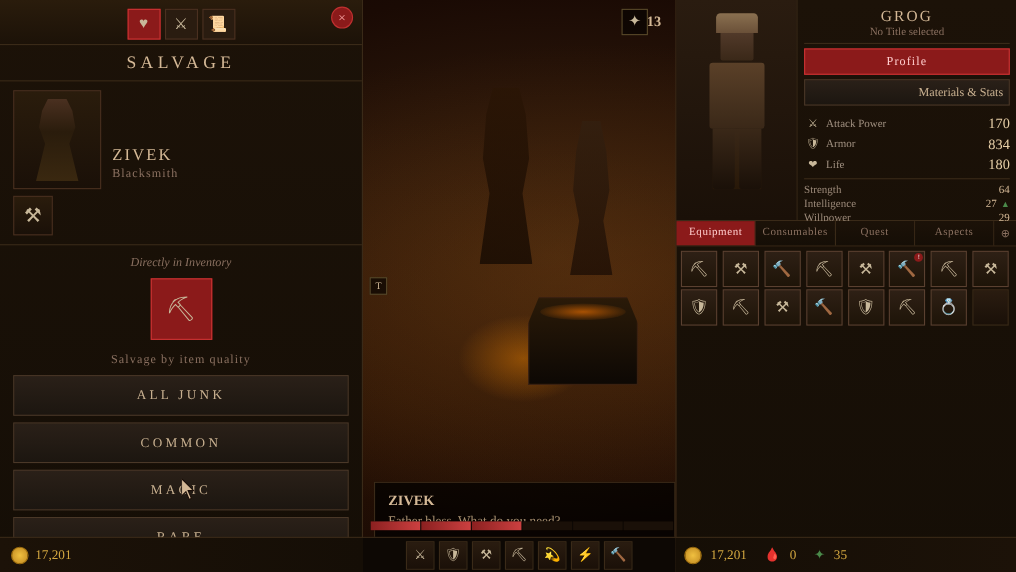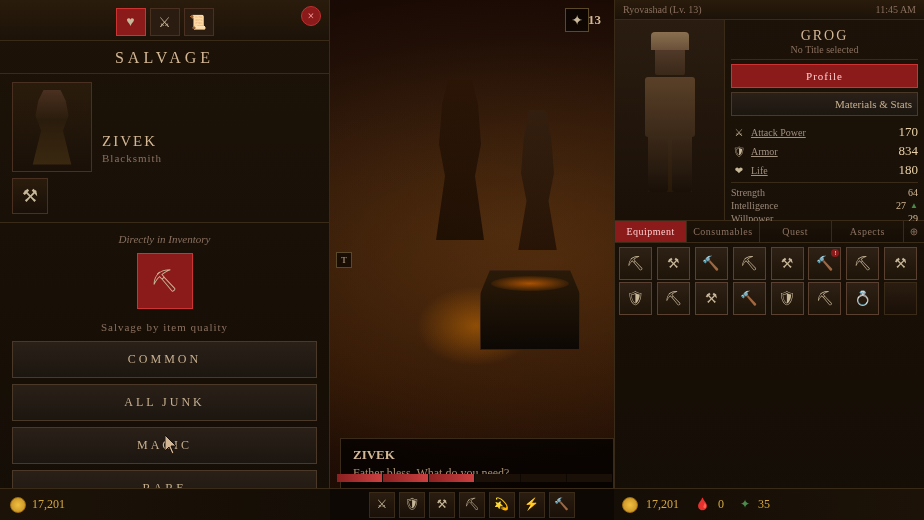--- a/index.html
+++ b/index.html
@@ -449,21 +449,20 @@
       display: flex;
       align-items: center;
       justify-content: center;
       font-size: 10px;
       flex-shrink: 0;
     }
     .stat-name {
       font-size: 10px;
       color: #a09080;
       flex: 1;
-      text-decoration: underline;
     }
     .stat-value {
       font-size: 11px;
       color: #d4b896;
     }
     .stat-value.highlight {
       color: #e8d0a8;
       font-size: 13px;
     }
 
@@ -719,22 +718,22 @@
     </div>
   </div>
 
   <div class="salvage-content">
     <div class="inventory-label">Directly in Inventory</div>
 
     <div class="salvage-icon-container">⛏</div>
 
     <div class="quality-label">Salvage by item quality</div>
 
+    <button class="salvage-btn">ALL JUNK</button>
     <button class="salvage-btn">COMMON</button>
-    <button class="salvage-btn">ALL JUNK</button>
     <button class="salvage-btn">MAGIC</button>
     <button class="salvage-btn">RARE</button>
     <button class="salvage-btn">ALL ITEMS</button>
 
   </div>
 
   <div class="bottom-bar-left">
     <div class="gold-coin"></div>
     <span class="gold-amount">17,201</span>
   </div>
@@ -761,24 +760,20 @@
     <div class="progress-seg"></div>
     <div class="progress-seg"></div>
     <div class="progress-seg empty"></div>
     <div class="progress-seg empty"></div>
     <div class="progress-seg empty"></div>
   </div>
 </div>
 
 <div class="right-panel">
 
-  <div class="right-panel-header">
-    <span class="player-name-header">Ryovashad (Lv. 13)</span>
-    <span class="player-time">11:45 AM</span>
-  </div>
 
   <div style="display:flex; height:200px;">
 
     <div class="char-model-area">
       <div class="char-model">
         <div class="char-body">
           <div class="char-head"></div>
           <div class="char-torso"></div>
           <div class="char-legs">
             <div class="char-leg"></div>

